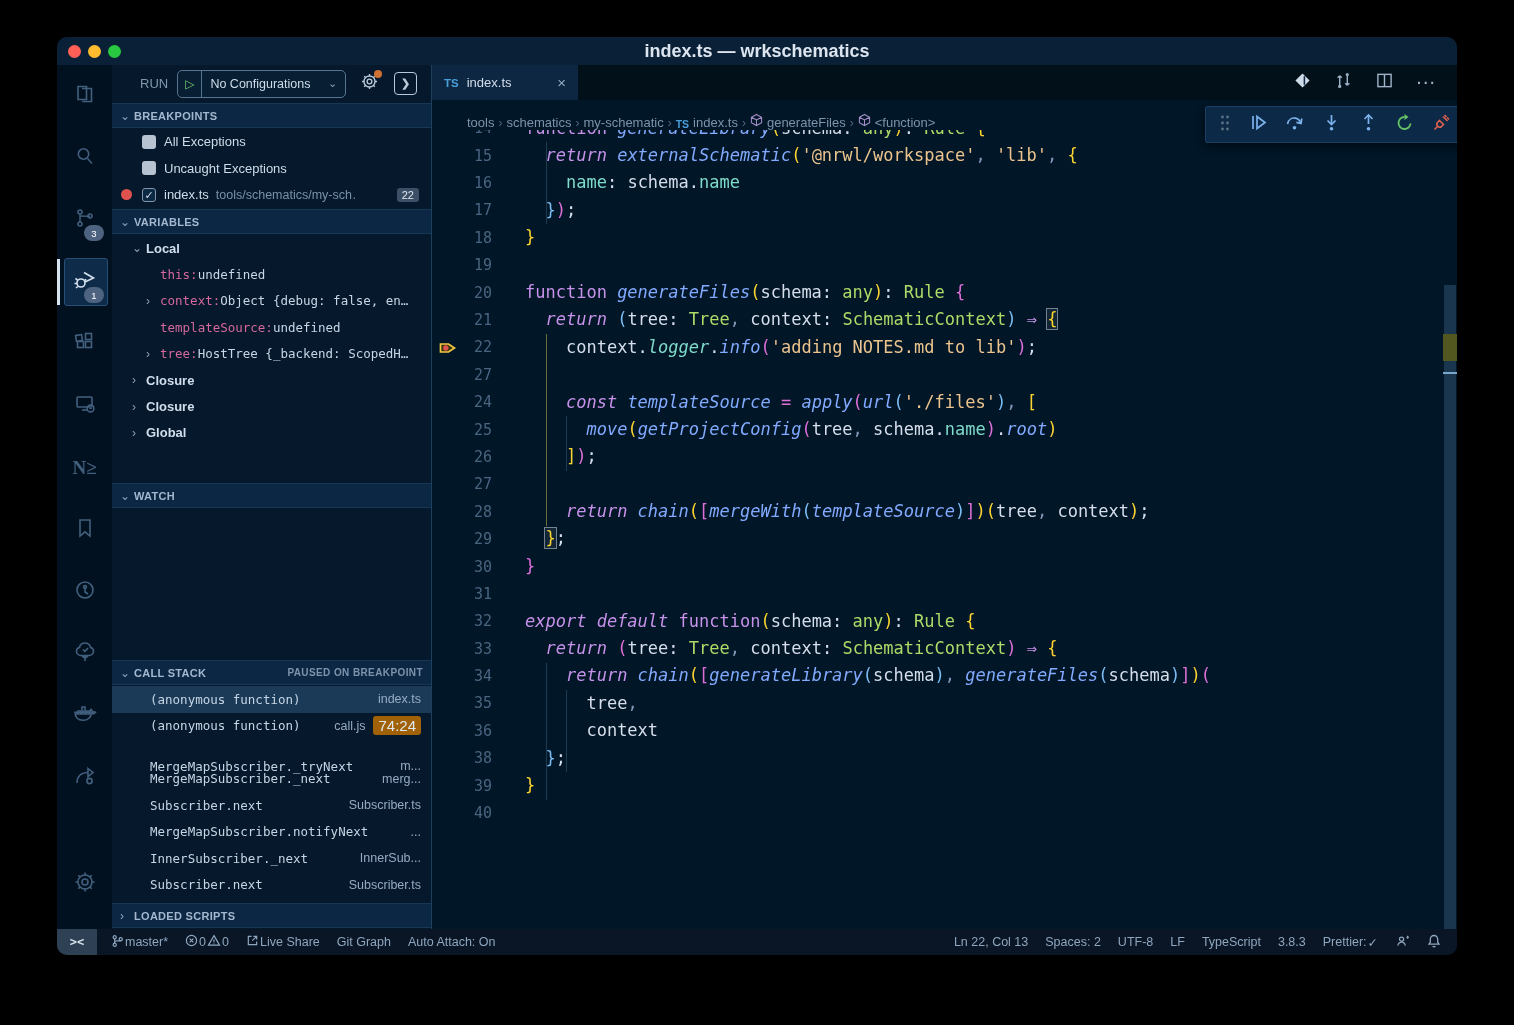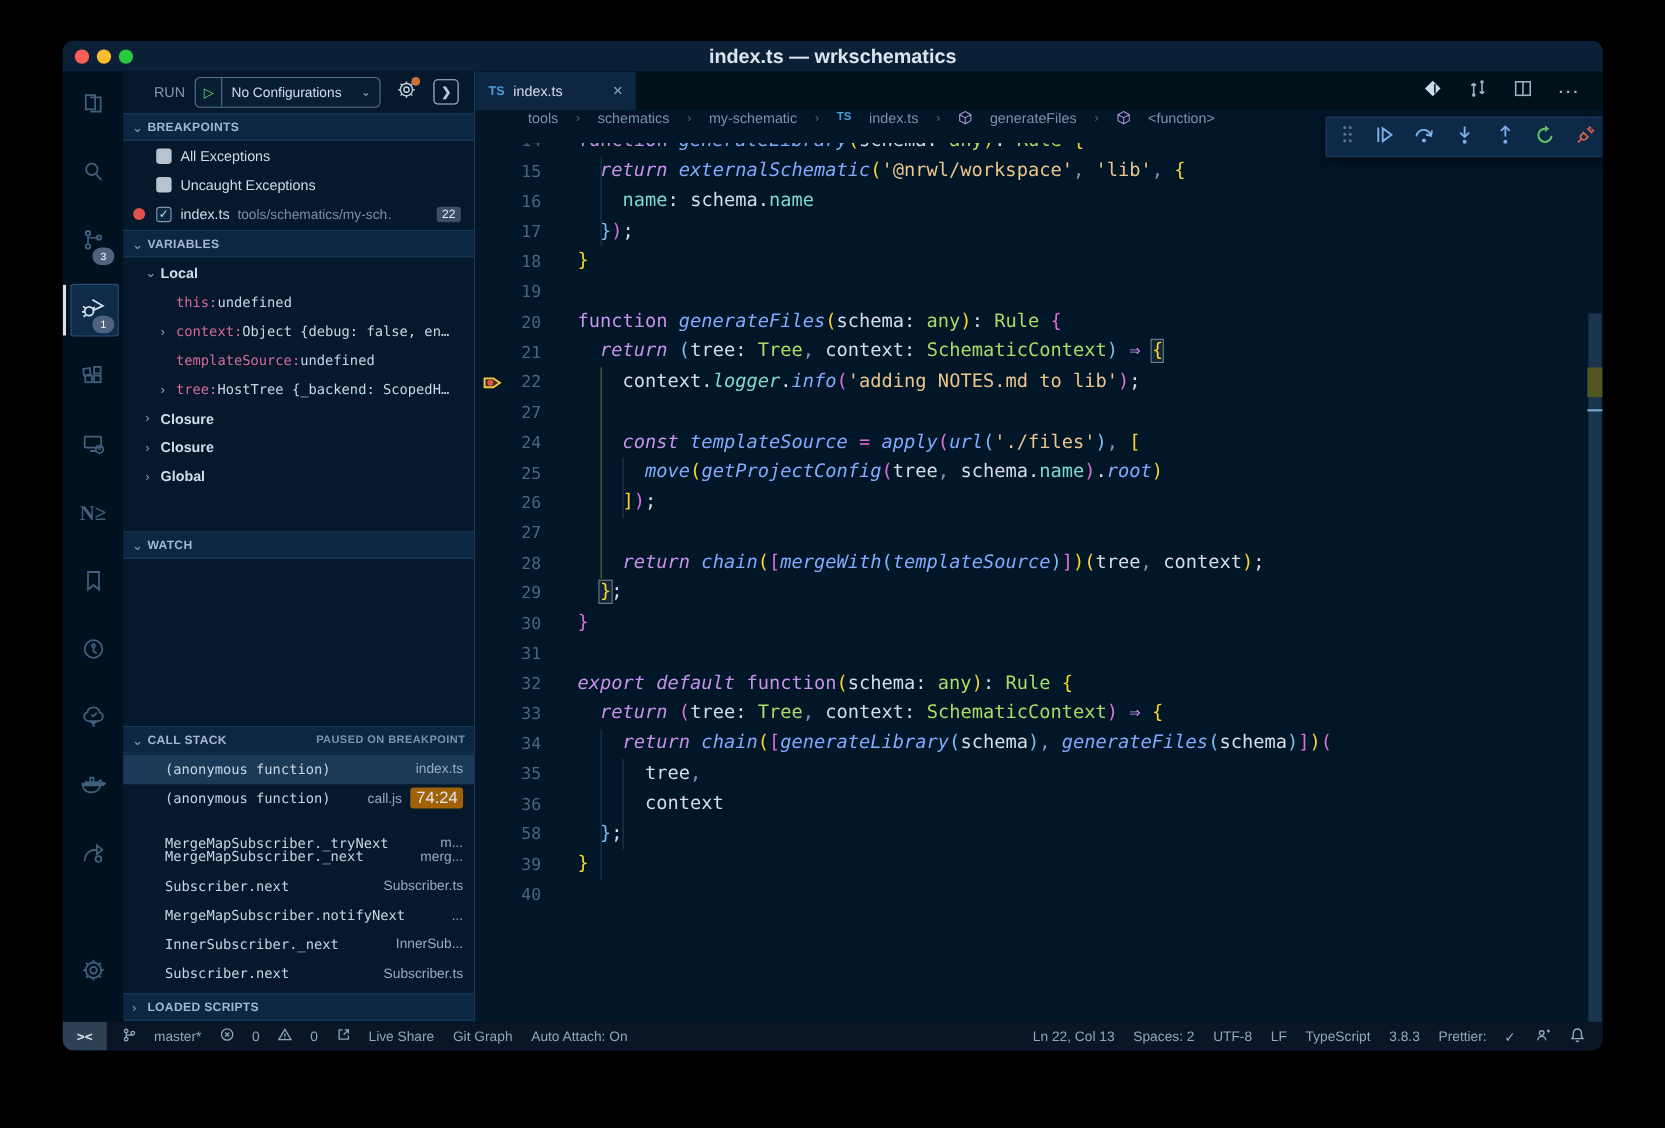--- a/index.html
+++ b/index.html
@@ -60,22 +60,22 @@
   .cs-badge{background:#a16207;color:#dfe7f0;border-radius:3px;font-size:15px;padding:1px 5px;margin-left:8px;font-family:"Liberation Sans",sans-serif;}
   
   .editor{position:absolute;left:375px;top:28px;width:1025px;height:864px;background:#011627;overflow:hidden;}
   .tabbar{position:absolute;top:0;left:0;right:0;height:35px;background:#021019;display:flex;align-items:center;}
   .tab{width:146px;height:35px;background:#0d2642;display:flex;align-items:center;padding:0 12px;gap:8px;box-sizing:border-box;}
   .tab .ts{color:#4a9edb;font-weight:700;font-size:11.5px;}
   .tab .fname{color:#d4deeb;font-size:13px;}
   .tab .close{margin-left:auto;color:#93a9c0;font-size:15px;}
   .editor-actions{margin-left:auto;display:flex;align-items:center;gap:24px;padding-right:20px;}
   .editor-actions svg{stroke:#9fb3c8;fill:none;stroke-width:1.5;}
-  .breadcrumb{position:absolute;top:35px;left:0;right:14px;height:30px;background:#011627;display:flex;align-items:flex-start;
-    padding-left:48px;gap:16px;font-size:13px;color:#7d93ab;z-index:5;white-space:nowrap;}
+  .breadcrumb{position:absolute;top:35px;left:0;right:14px;height:30px;background:#011627;display:flex;align-items:flex-end;
+    padding-left:35px;gap:4px;font-size:13px;color:#7d93ab;z-index:5;white-space:nowrap;}
   .breadcrumb .sep{color:#4e6580;font-size:12px;}
   .breadcrumb .ts-mini{color:#4a9edb;font-weight:700;font-size:10.5px;}
   .breadcrumb svg{stroke:#a58fc9;fill:none;stroke-width:1.1;}
   .code{position:absolute;top:35px;left:0;right:0;bottom:0;}
   .lines{position:absolute;top:14.6px;left:0;right:14px;}
   .code-row{position:relative;height:27.4px;display:flex;align-items:center;}
   .code-row.hl::before{content:"";position:absolute;left:93px;right:0;top:0;bottom:0;background:#454d1d;z-index:-1;}
   .ln{width:60px;text-align:right;color:#4a6580;font-family:"DejaVu Sans Mono",monospace;font-size:15px;flex:none;}
   .ltext{font-family:"DejaVu Sans Mono",monospace;font-size:17px;line-height:27.4px;white-space:pre;margin-left:33px;text-align:center;}
   .marker{position:absolute;left:7px;top:6px;}
@@ -88,21 +88,21 @@
   .guide.active{background:#6b6d3a;}
   .dbg-toolbar{position:absolute;left:773px;top:41px;width:250px;height:35px;background:#0c2a47;border:1px solid #1a3f63;
     border-radius:2px;box-shadow:0 3px 10px rgba(0,0,0,.55);display:flex;align-items:center;justify-content:space-around;z-index:20;padding:0 4px;}
   .vscroll{position:absolute;right:0;top:0;width:14px;bottom:0;z-index:8;}
   .vthumb{position:absolute;left:1px;right:1px;top:220px;bottom:0;background:rgba(95,140,180,.28);}
   .ov-line{position:absolute;right:0;width:14px;top:269px;height:27px;background:#52571f;z-index:9;}
   .ov-cursor{position:absolute;right:0;width:14px;top:307px;height:2px;background:#7aa6cc;z-index:9;}
   
   .statusbar{position:absolute;left:0;bottom:0;right:0;height:26px;background:#0a1626;display:flex;align-items:center;
     color:#8ea6be;font-size:12.5px;}
-  .sb-item{display:flex;align-items:center;gap:16px;margin-right:17px;white-space:nowrap;}
+  .sb-item{display:flex;align-items:center;gap:1px;margin-right:17px;white-space:nowrap;}
   .sb-item svg{stroke:#8ea6be;fill:none;stroke-width:1.3;}
   .remote-box{width:40px;height:26px;background:#2d4054;display:flex;align-items:center;justify-content:center;
     color:#d8e2ec;font-family:"DejaVu Sans Mono",monospace;font-size:12px;font-weight:700;margin-right:14px;}
   .sb-right{margin-left:auto;display:flex;align-items:center;padding-right:12px;}
 </style>
 </head>
 <body>
 
 <div class="window">
 
@@ -477,21 +477,21 @@
           </div>
           <div class="code-row">
             <span class="ln">35</span>
             <span class="ltext"><span class="tk-w">      </span><span class="tk-w">tree</span><span class="tk-d">,</span></span>
           </div>
           <div class="code-row">
             <span class="ln">36</span>
             <span class="ltext"><span class="tk-w">      </span><span class="tk-w">context</span></span>
           </div>
           <div class="code-row">
-            <span class="ln">58</span>
+            <span class="ln">38</span>
             <span class="ltext"><span class="tk-w">  </span><span class="tk-b">}</span><span class="tk-w">;</span></span>
           </div>
           <div class="code-row">
             <span class="ln">39</span>
             <span class="ltext"><span class="tk-g">}</span></span>
           </div>
           <div class="code-row">
             <span class="ln">40</span>
             <span class="ltext"></span>
           </div>

